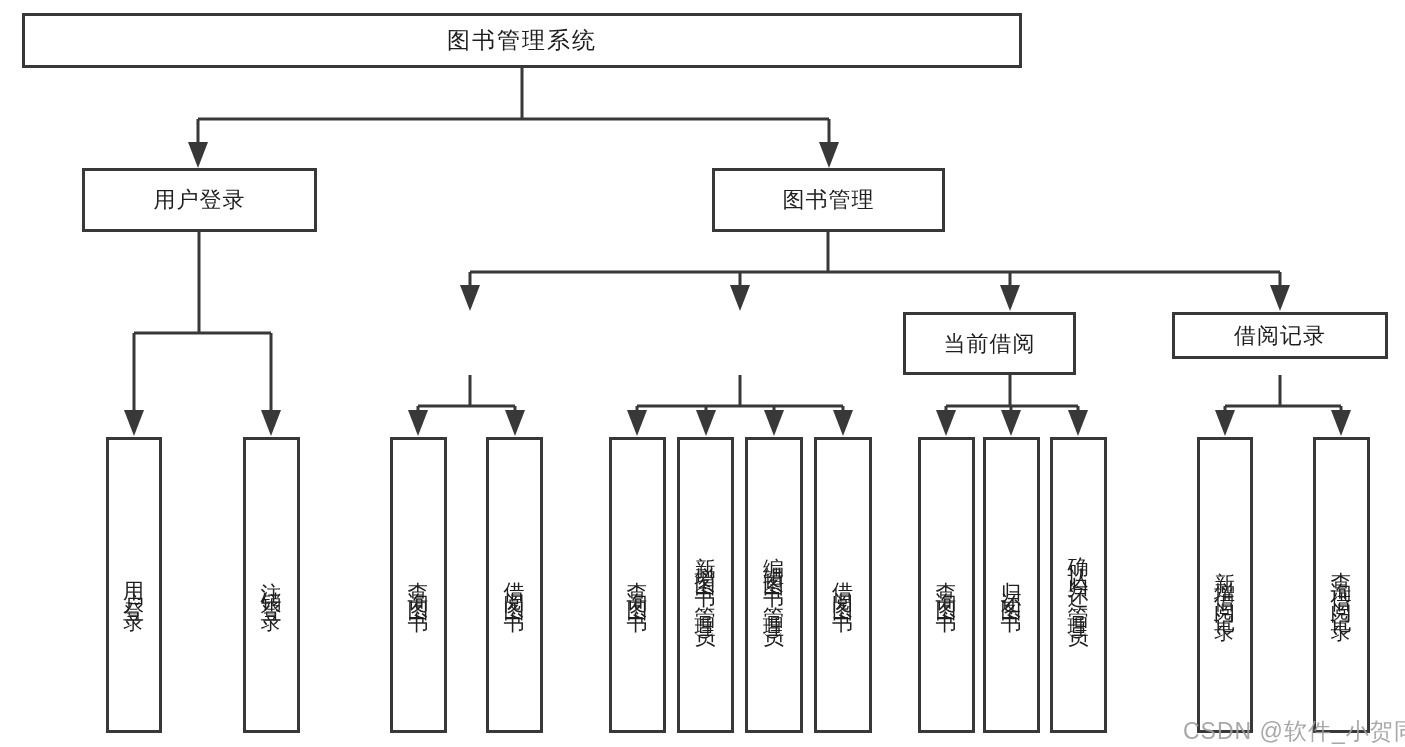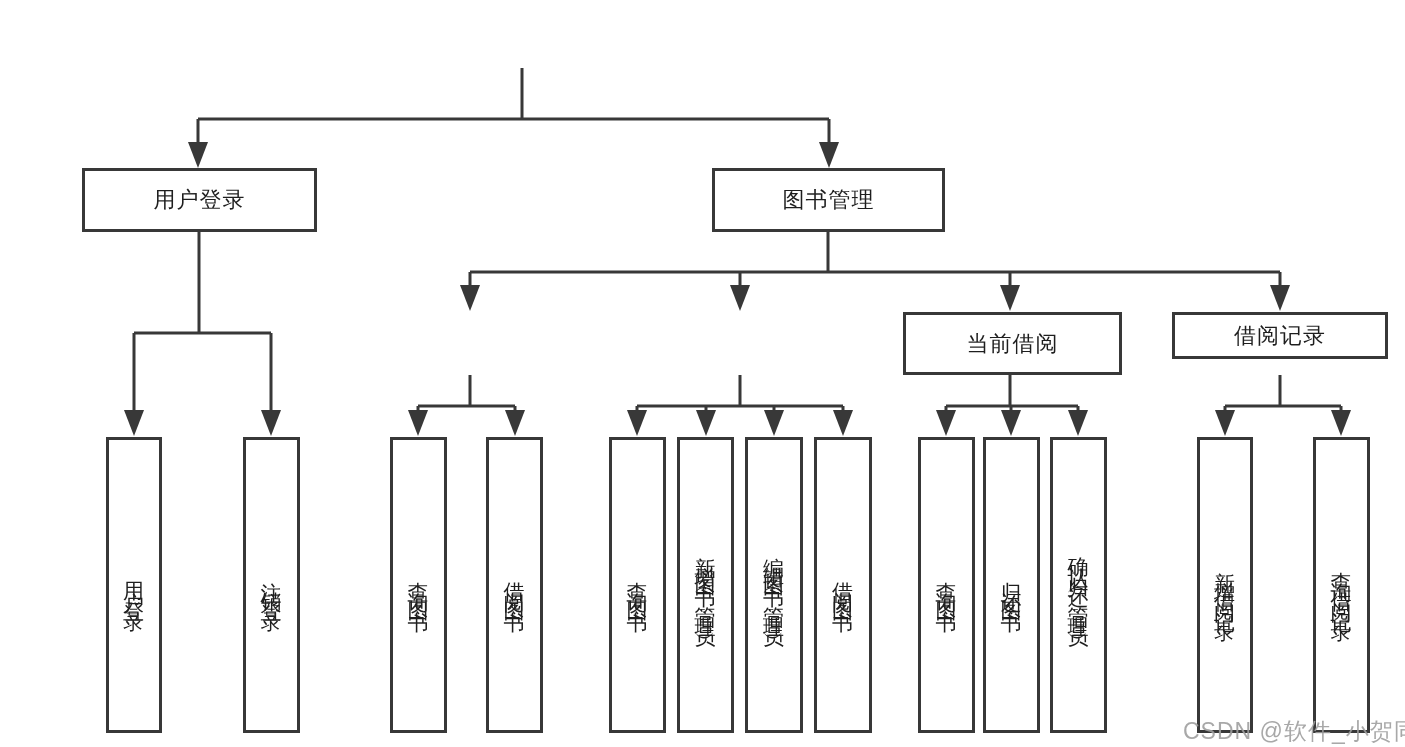--- a/index.html
+++ b/index.html
@@ -77,29 +77,32 @@
     <path d="M1010 375 V406 M946 406 H1078 M946 406 V413 M1011 406 V413 M1078 406 V413"></path>
     <polygon points="936,410 956,410 946,436"></polygon>
     <polygon points="1001,410 1021,410 1011,436"></polygon>
     <polygon points="1068,410 1088,410 1078,436"></polygon>
 
     <path d="M1280 375 V406 M1225 406 H1341 M1225 406 V413 M1341 406 V413"></path>
     <polygon points="1215,410 1235,410 1225,436"></polygon>
     <polygon points="1331,410 1351,410 1341,436"></polygon>
   </svg>
 
+  <div class="node" style="left:22px;top:13px;width:1000px;height:55px">
+    <span class="lbl-root">图书管理系统</span>
+  </div>
 
   <div class="node" style="left:82px;top:168px;width:235px;height:64px">
     <span class="lbl">用户登录</span>
   </div>
   <div class="node" style="left:712px;top:168px;width:233px;height:64px">
     <span class="lbl">图书管理</span>
   </div>
 
-  <div class="node" style="left:903px;top:312px;width:219px;height:63px">
+  <div class="node" style="left:903px;top:312px;width:173px;height:63px">
     <span class="lbl">当前借阅</span>
   </div>
   <div class="node" style="left:1172px;top:312px;width:216px;height:47px">
     <span class="lbl">借阅记录</span>
   </div>
 
   <div class="node leaf" style="left:106px;width:56px">
     <span class="lbl-v">用户登录</span>
   </div>
   <div class="node leaf" style="left:243px;width:57px">

